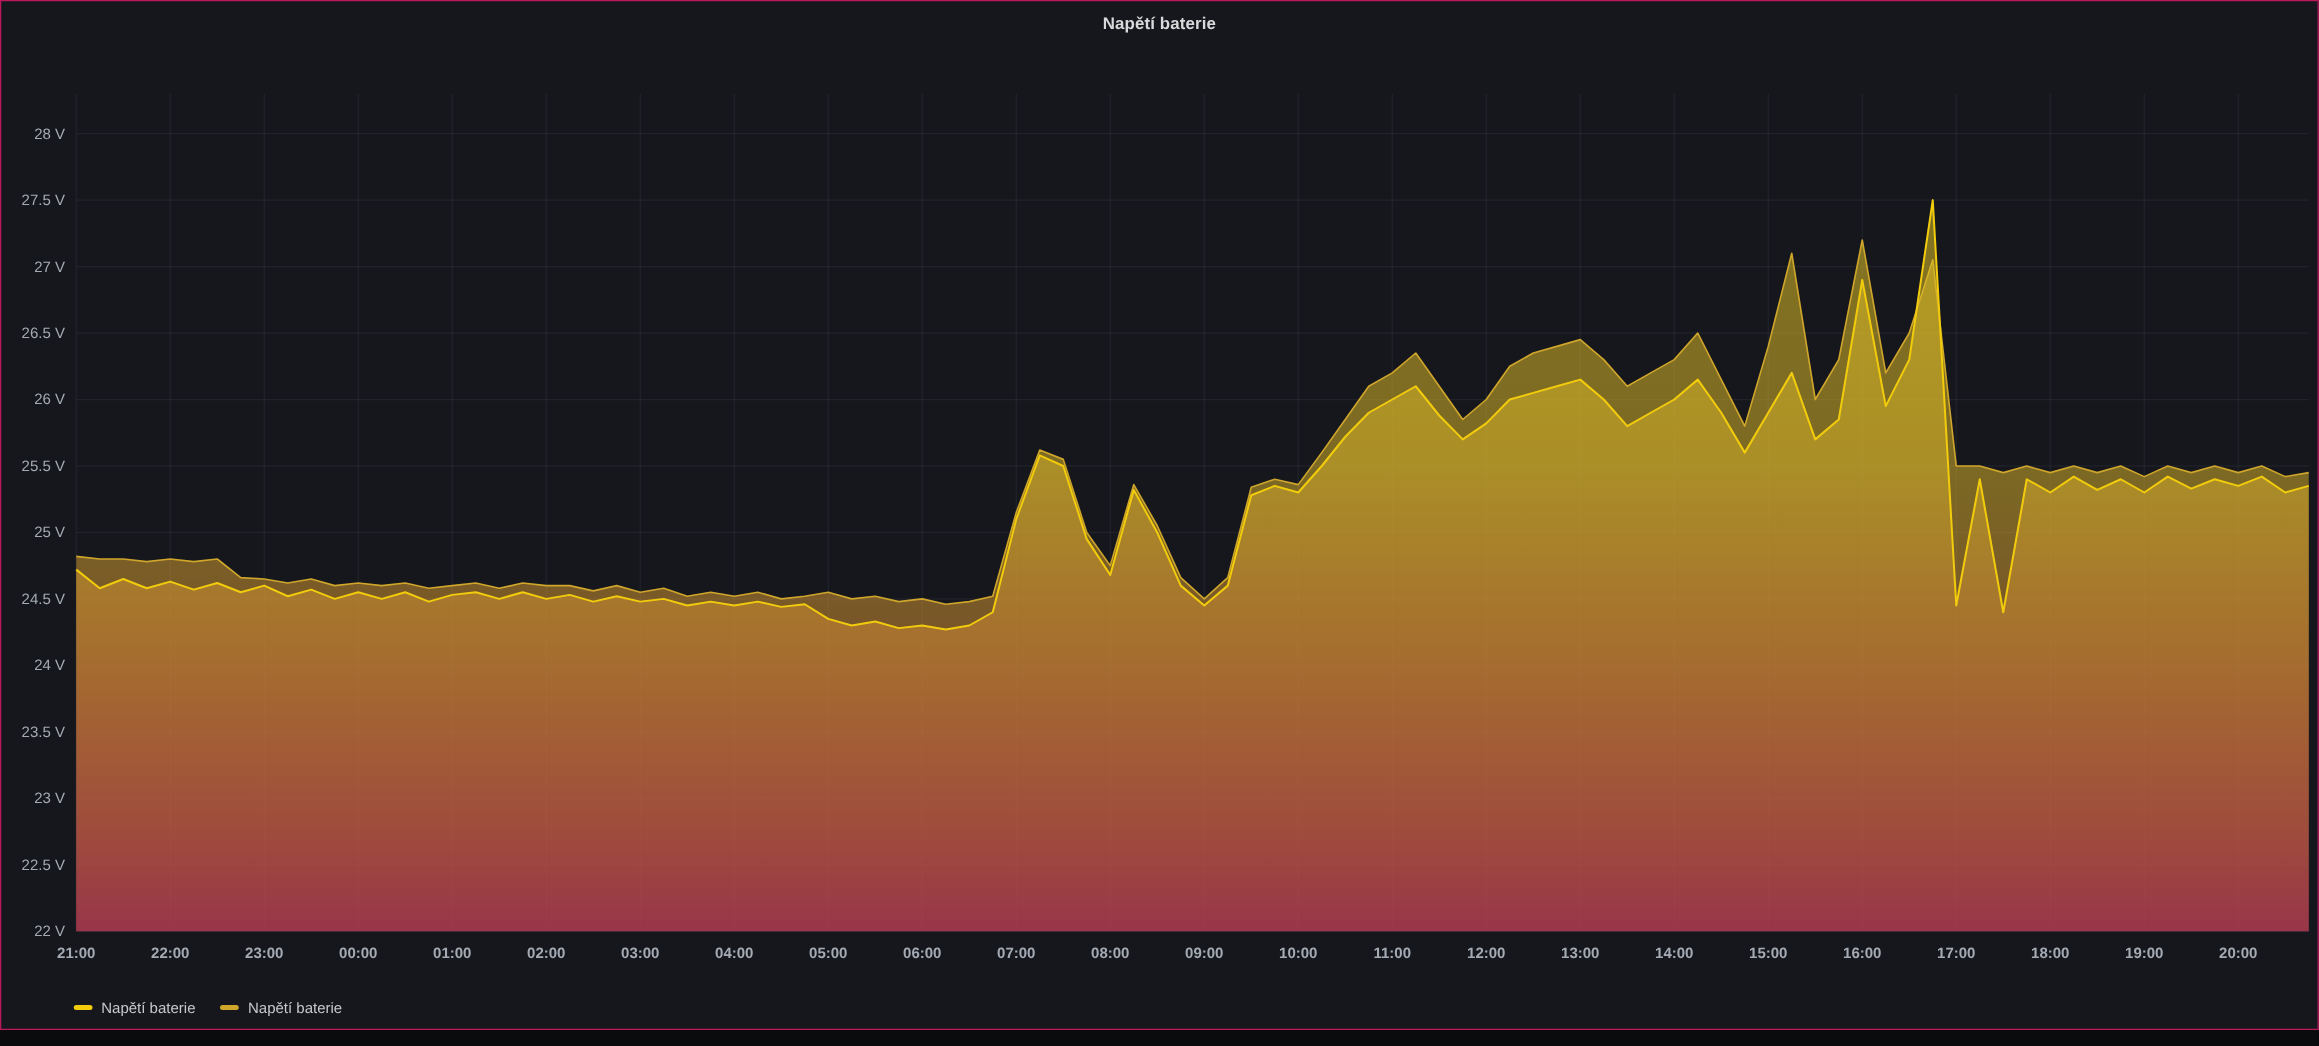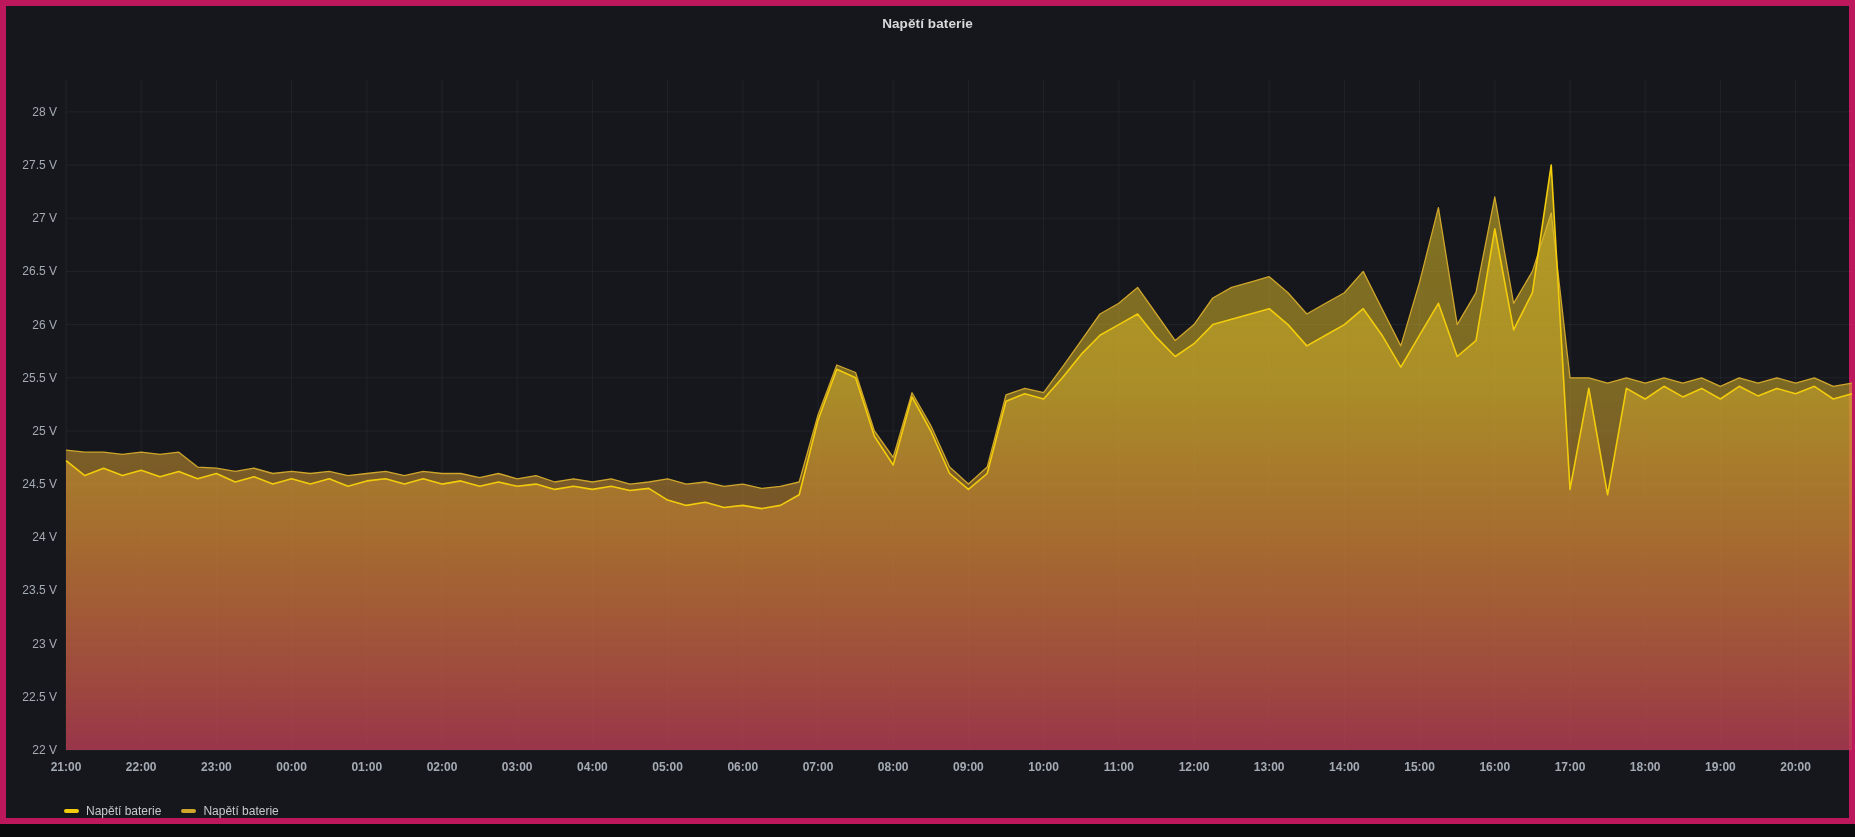--- a/index.html
+++ b/index.html
@@ -6,21 +6,21 @@
   html, body {
     width: 1855px; height: 837px;
     background: #0a0b0d;
     font-family: "Liberation Sans", sans-serif;
     overflow: hidden;
   }
   .panel {
     position: absolute; left: 0; top: 0;
     width: 1855px; height: 824px;
     background: #15171c;
-    border: 6px solid #be185d;
+    border: 1px solid #be185d;
   }
   .panel-header {
     height: 34px;
     display: flex; align-items: center; justify-content: center;
   }
   .panel-title {
     color: #d8d9da;
     font-size: 13.5px;
     font-weight: 700;
     letter-spacing: 0.1px;

